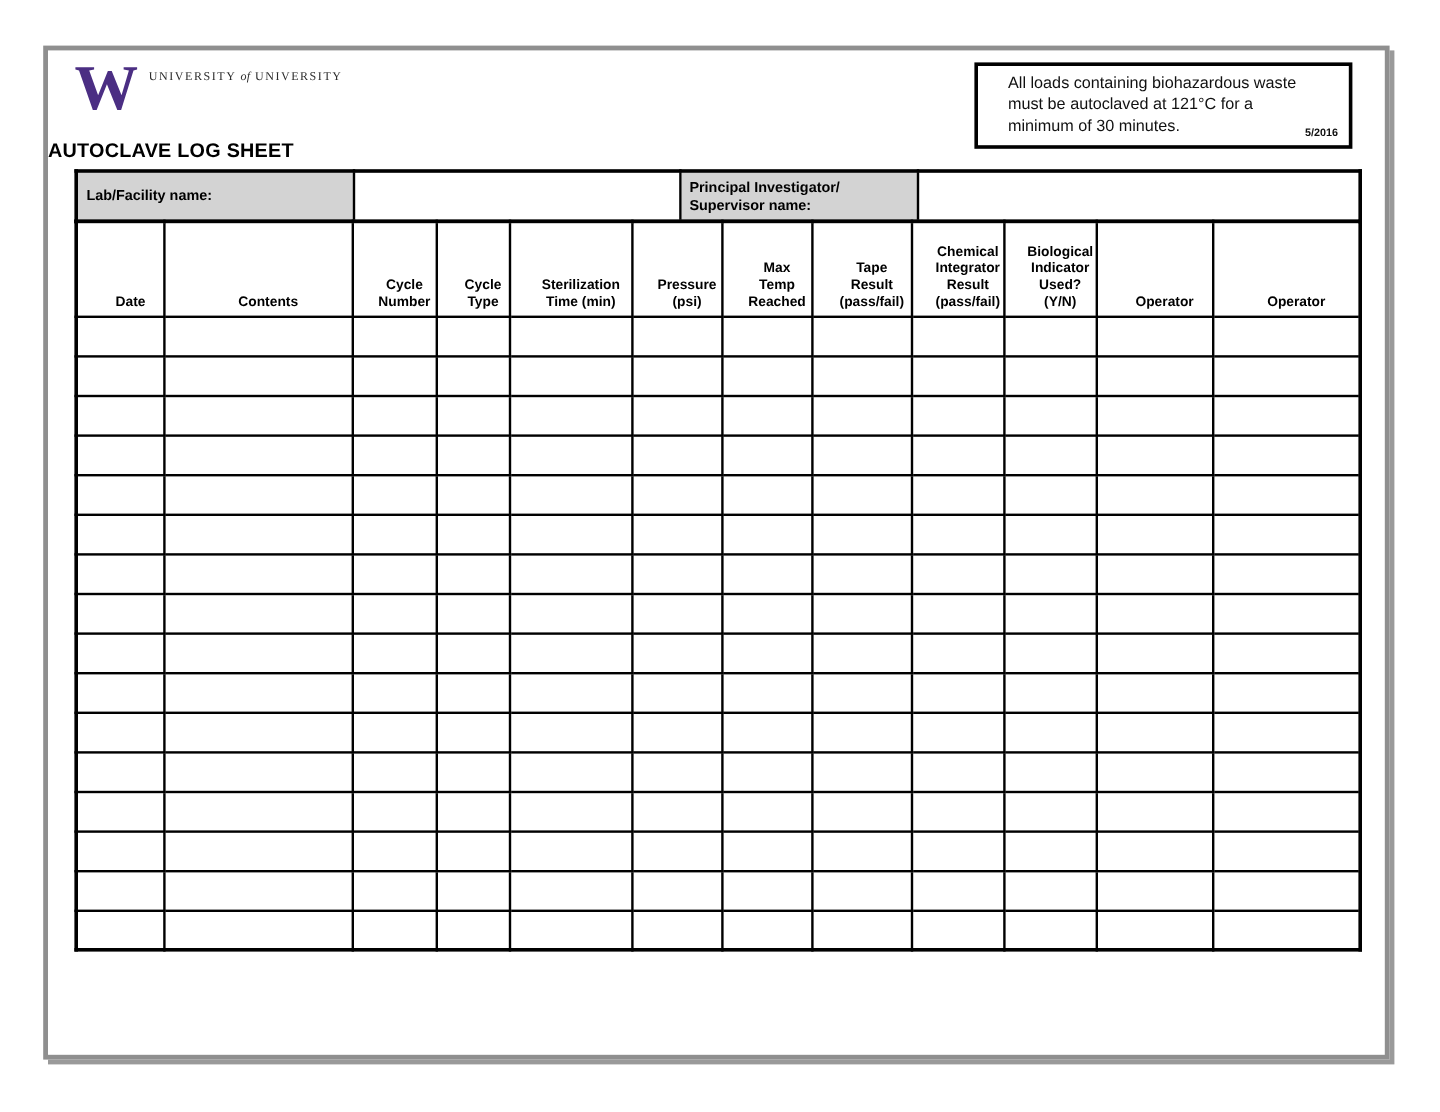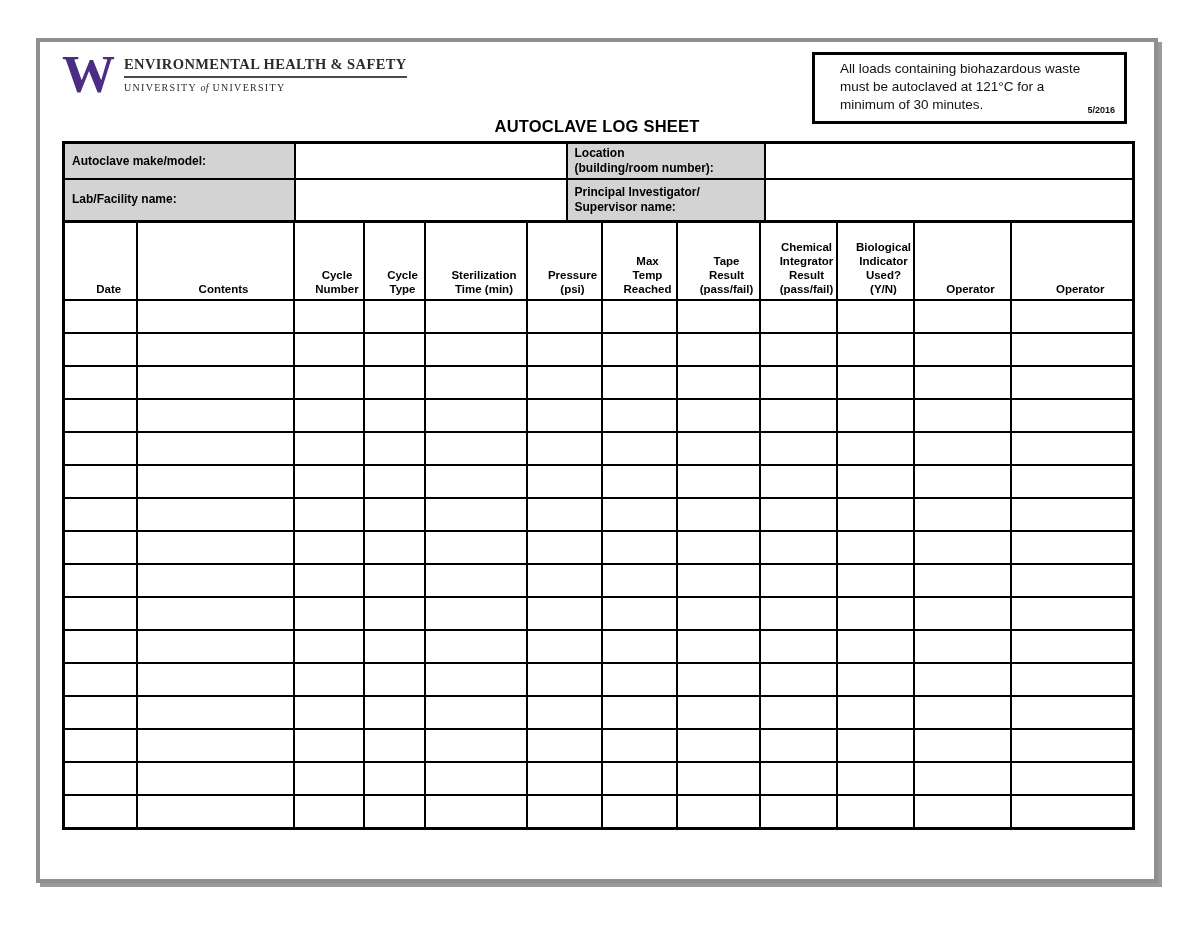--- a/index.html
+++ b/index.html
@@ -59,21 +59,21 @@
     line-height: 1.33;
     color: #111;
   }
   .notice-text { white-space: pre-line; }
   .notice-rev {
     position: absolute; right: 9px; bottom: 4px;
     font-size: 9px; font-weight: bold;
   }
   .page-title {
     position: absolute; left: 0; right: 0; bottom: 5px;
-    text-align: center;
+    text-align: left;
     font-size: 16.5px;
     font-weight: bold;
     color: #000;
     letter-spacing: 0.2px;
   }
   
   table { border-collapse: collapse; table-layout: fixed; }
   .info-table {
     margin-left: 22px;
     width: 1070px;
@@ -121,21 +121,20 @@
 </style>
 </head>
 <body>
 
 <div class="page">
 
   <div class="header">
     <div class="logo">
       <div class="logo-w">W</div>
       <div class="logo-text">
-        <span class="logo-line1">ENVIRONMENTAL HEALTH &amp; SAFETY</span>
         <div class="logo-line2">
           <span>UNIVERSITY</span>
           <span class="of">of</span>
           <span>UNIVERSITY</span>
         </div>
       </div>
     </div>
 
     <div class="notice-box">
       <div class="notice-text">All loads containing biohazardous waste
@@ -148,27 +147,20 @@
   </div>
 
   <table class="info-table">
     <colgroup>
       <col style="width:231px">
         <col style="width:272px">
         <col style="width:198px">
         <col style="width:369px">
     </colgroup>
     <tbody>
-      <tr class="info-row-1">
-        <td class="label-cell">Autoclave make/model:</td>
-        <td class="input-cell"></td>
-        <td class="label-cell">Location
-(building/room number):</td>
-        <td class="input-cell"></td>
-      </tr>
       <tr class="info-row-2">
         <td class="label-cell">Lab/Facility name:</td>
         <td class="input-cell"></td>
         <td class="label-cell">Principal Investigator/
 Supervisor name:</td>
         <td class="input-cell"></td>
       </tr>
     </tbody>
   </table>
 

